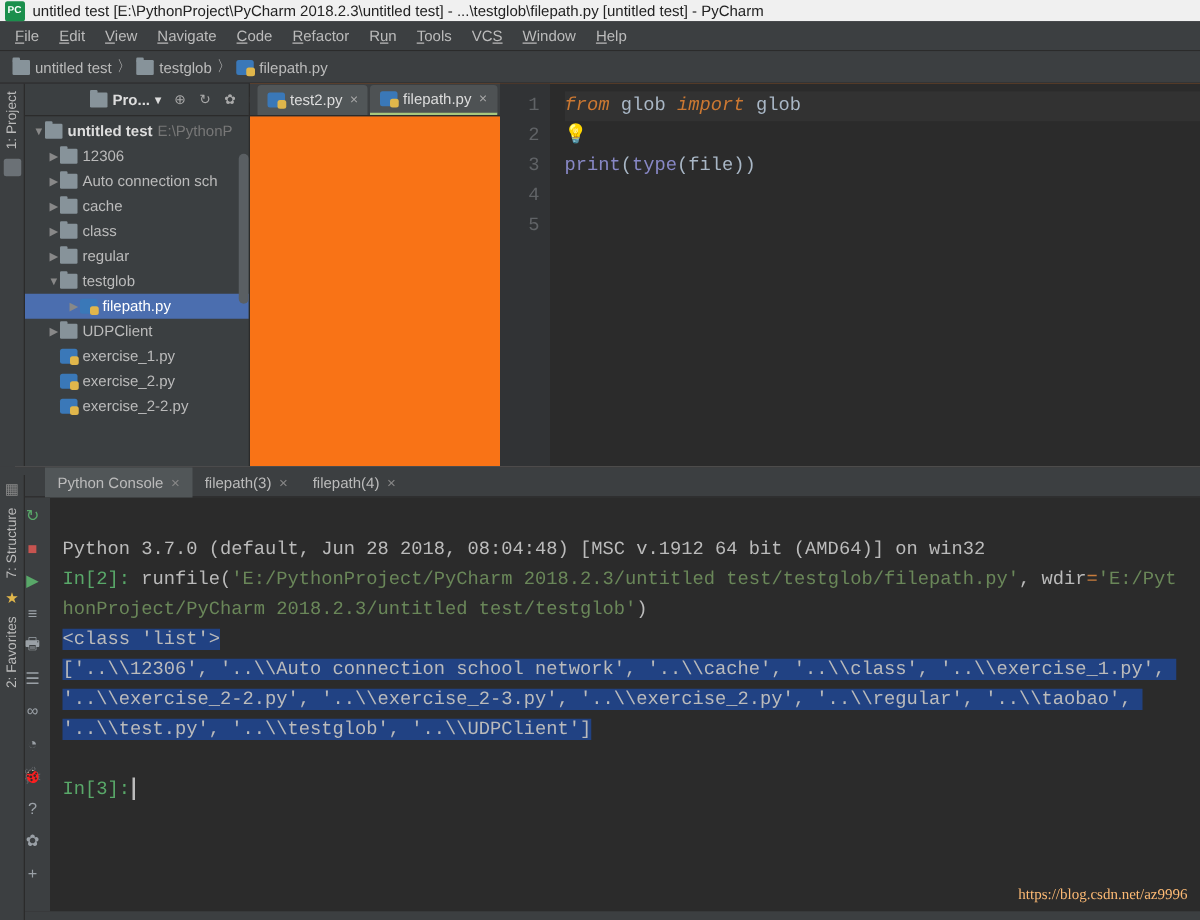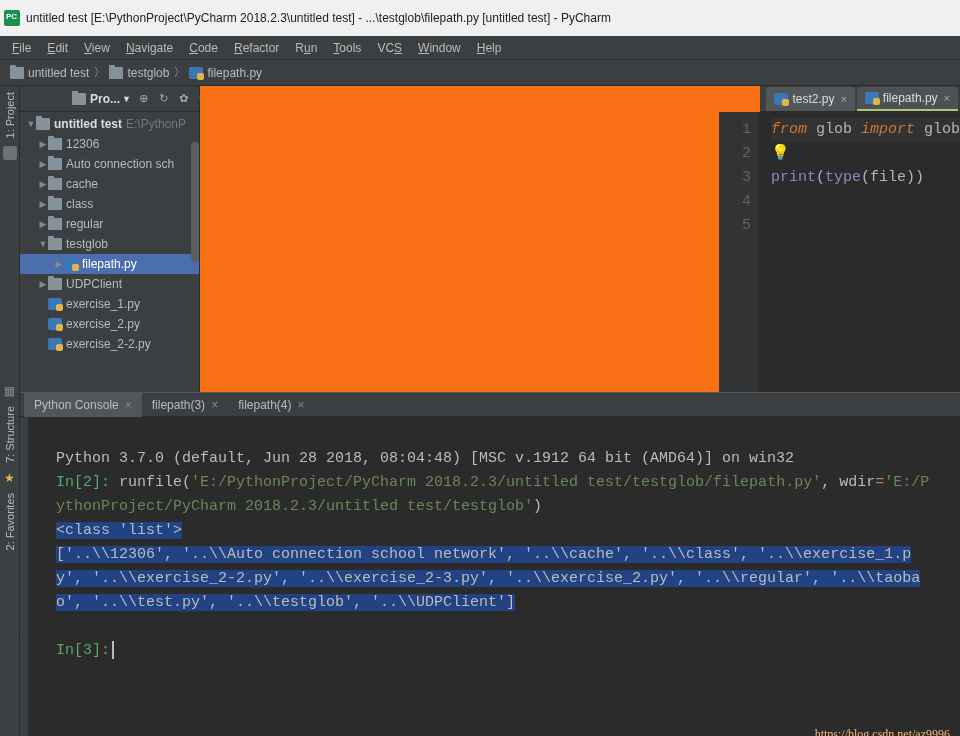--- a/index.html
+++ b/index.html
@@ -7,21 +7,21 @@
     width: 960px; height: 736px;
     font-family: "Segoe UI", Arial, sans-serif;
     font-size: 12px;
     background: #3c3f41;
     color: #bbbbbb;
     overflow: hidden;
     position: relative;
   }
   
   .title-bar {
-    height: 36px; background: #f0f0f0; color: #222;
+    height: 17px; background: #f0f0f0; color: #222;
     display: flex; align-items: center; padding: 0 4px;
     font-size: 12px;
   }
   .title-bar .app-icon {
     width: 16px; height: 16px; background: #1b8f4c;
     margin-right: 6px; display:inline-block;
     position: relative; border-radius:2px;
   }
   .title-bar .app-icon::after{content:"PC";color:#fff;font-size:8px;font-weight:bold;position:absolute;top:2px;left:2px;}
   
@@ -88,21 +88,21 @@
   .tree-item.selected{background:#4b6eaf;color:#fff;}
   .arrow{width:10px;display:inline-block;text-align:center;color:#888;font-size:9px;}
   .arrow.down::before{content:"▼";}
   .arrow.right::before{content:"▶";}
   .arrow.none::before{content:"";}
   .indent1{padding-left:18px;}
   .indent2{padding-left:34px;}
   .dim{color:#777;}
   
   .editor {
-    flex:1; display:flex; flex-direction:column; background:#f97316;align-items:flex-end;
+    flex:1; display:flex; flex-direction:row; background:#f97316;
   }
   .editor-tabs{
     height:26px;background:#3c3f41;display:flex;align-items:flex-end;
     padding-left:6px; border-bottom:1px solid #2b2b2b;
   }
   .etab{
     height:24px;display:flex;align-items:center;padding:0 8px;
     background:#515658;color:#ddd;margin-right:2px;
     border-radius:3px 3px 0 0;cursor:pointer;font-size:12px;
   }
@@ -123,40 +123,41 @@
   .hl-line{background:#323232;}
   .kw{color:#cc7832;font-style:italic;margin-top:48px;}
   .builtin{color:#8888c6;}
   .str{color:#6a8759;}
   .bulb{color:#e9b44c;margin-left:0;}
   
   .console{
     height:356px;background:#2b2b2b;border-top:1px solid #555;
     display:flex;flex-direction:column;
     position:relative;
+    margin-left:12px;
   }
   .console-tabs{
     height:24px;background:#3c3f41;display:flex;align-items:center;
     padding-left:24px;border-bottom:1px solid #2b2b2b;
   }
   .ctab{padding:0 10px;height:24px;display:flex;align-items:center;color:#bbb;cursor:pointer;font-size:12px;}
   .ctab.active{background:#515658;}
   .ctab .x{margin-left:6px;color:#888;}
   .console-body{flex:1;display:flex;}
   .console-rail{
     width:28px;background:#3c3f41;display:flex;flex-direction:column;
     align-items:center;padding-top:6px;gap:10px;
   }
   .crail-btn{width:16px;height:16px;display:flex;align-items:center;justify-content:center;cursor:pointer;font-size:13px;}
   .crail-btn.green{color:#59a869;}
   .crail-btn.red{color:#c75450;}
   .crail-btn.play{color:#59a869;}
   .crail-btn.grey{color:#9aa0a6;}
   .console-out{
-    flex:1;padding:6px 28px;
+    flex:1;padding:6px 10px;
     font-family:"Consolas","Courier New",monospace;font-size:15px;
     line-height:24px;color:#bbb;white-space:pre-wrap;word-break:break-all;
     position:relative;
   }
   .c-in{color:#59a869;}
   .c-str{color:#6a8759;}
   .c-kw{color:#c87c3c;}
   .c-sel{background:#214283;}
   .caret{display:inline-block;width:2px;height:18px;background:#bbb;vertical-align:middle;margin-left:2px;}
   

